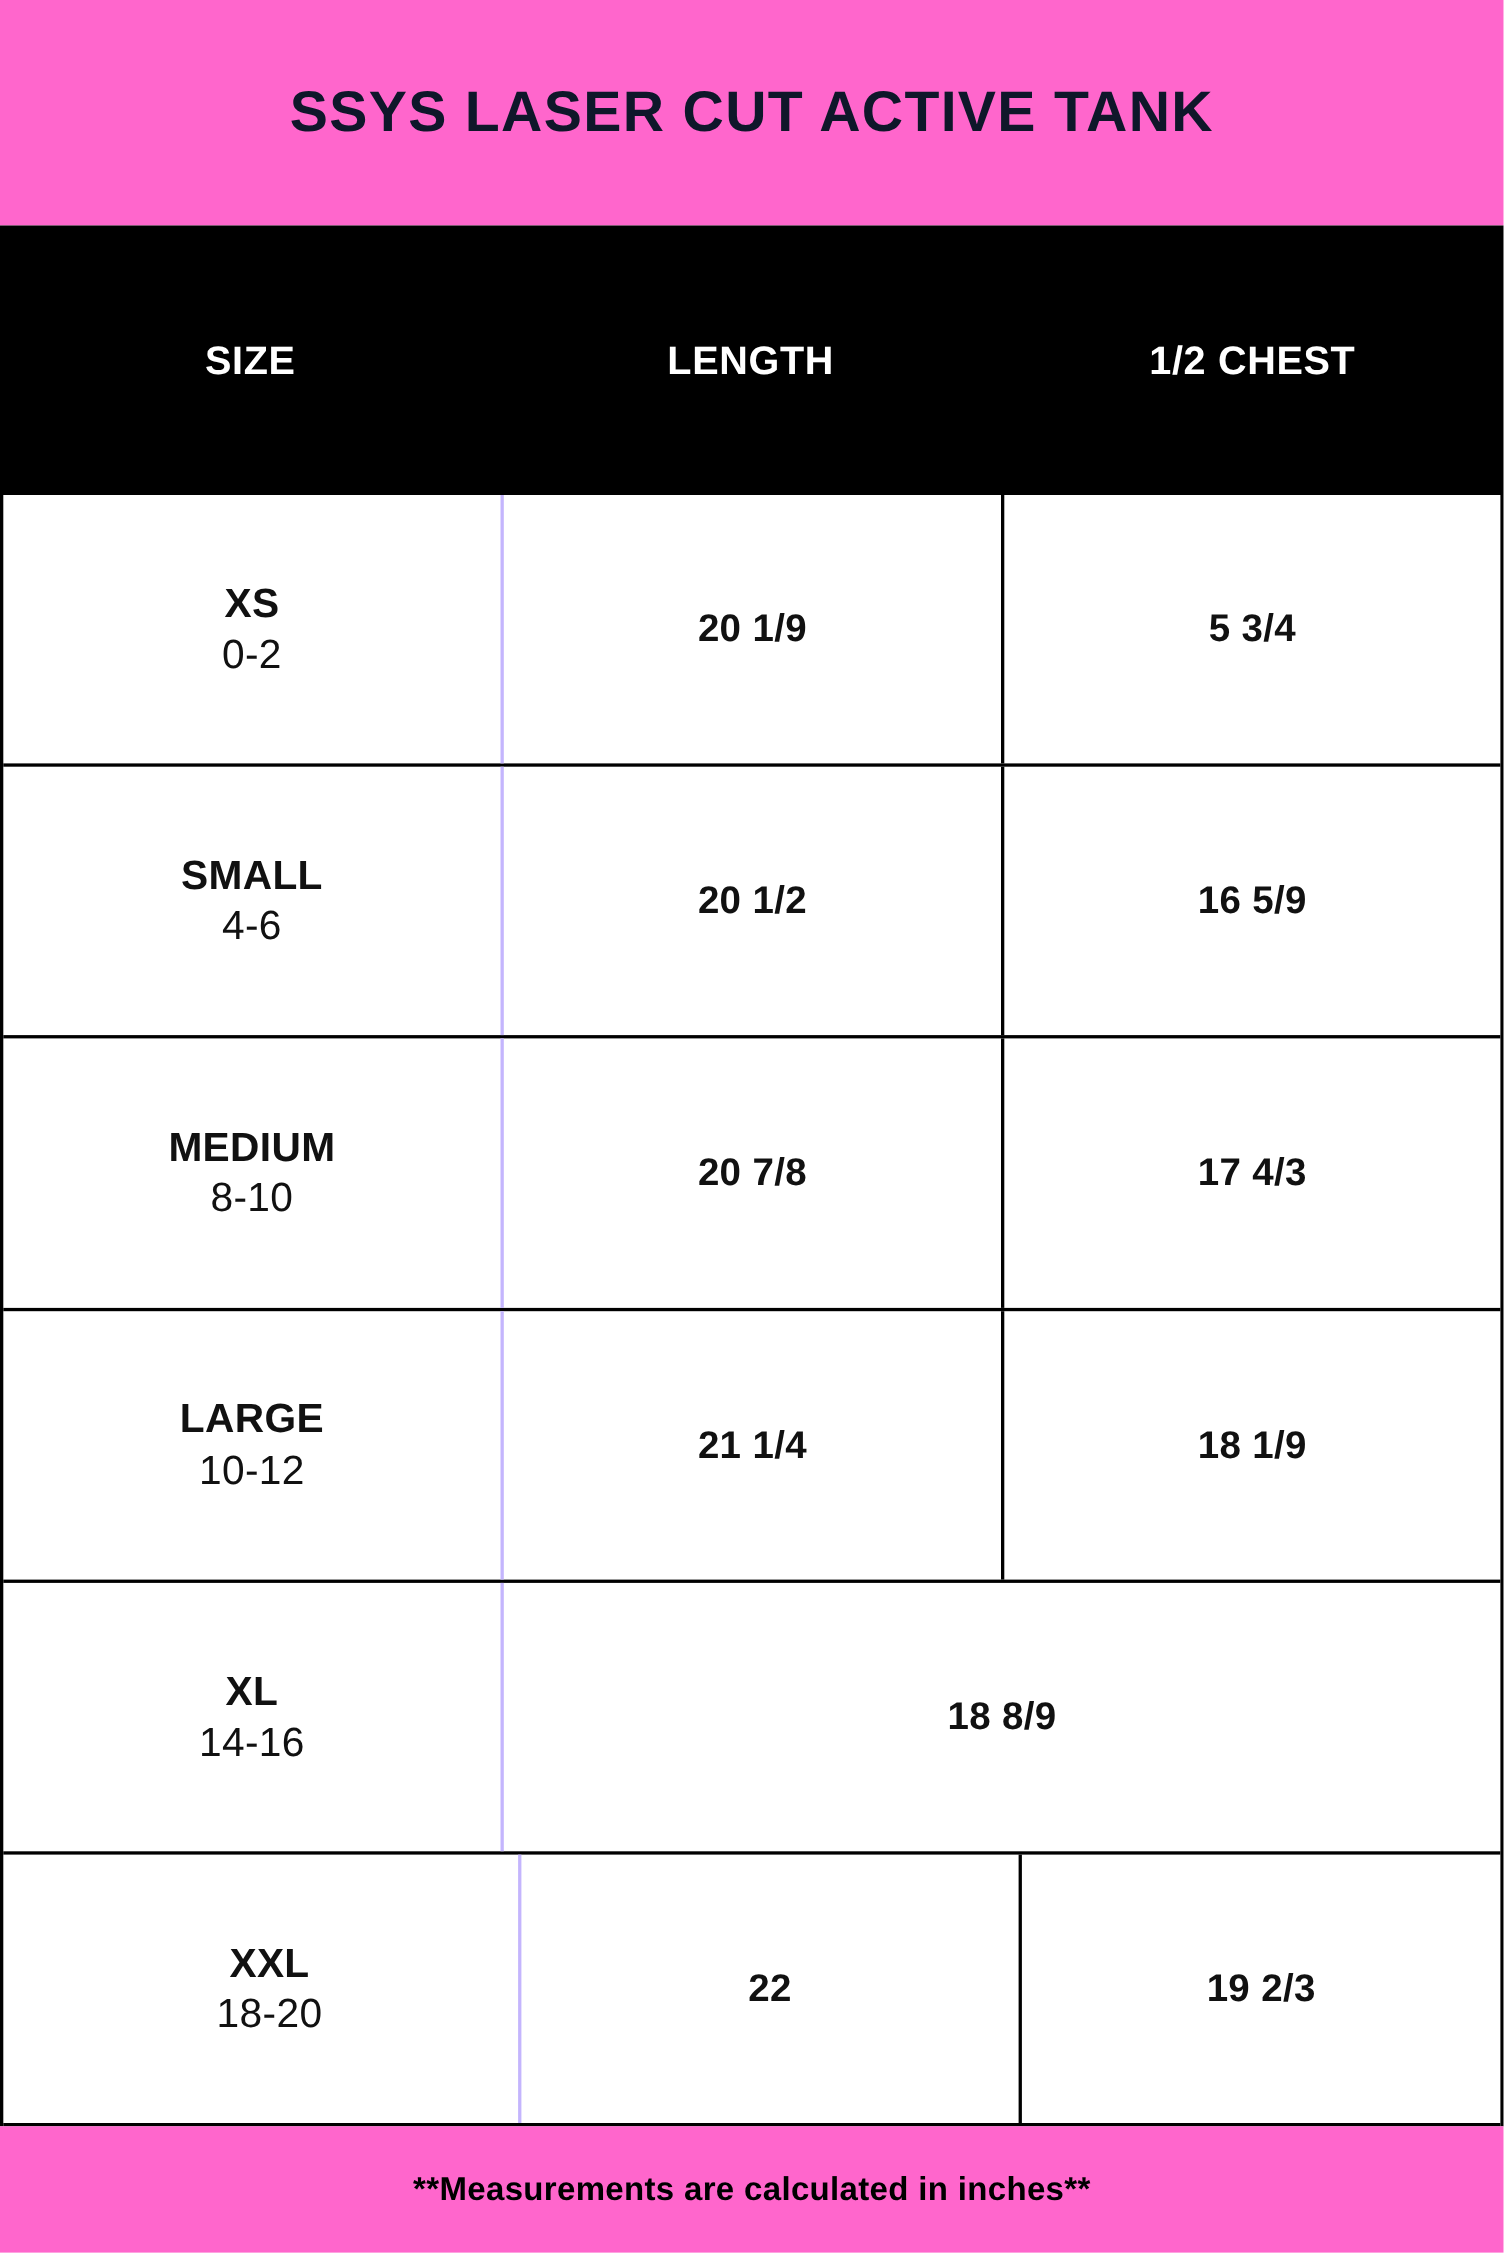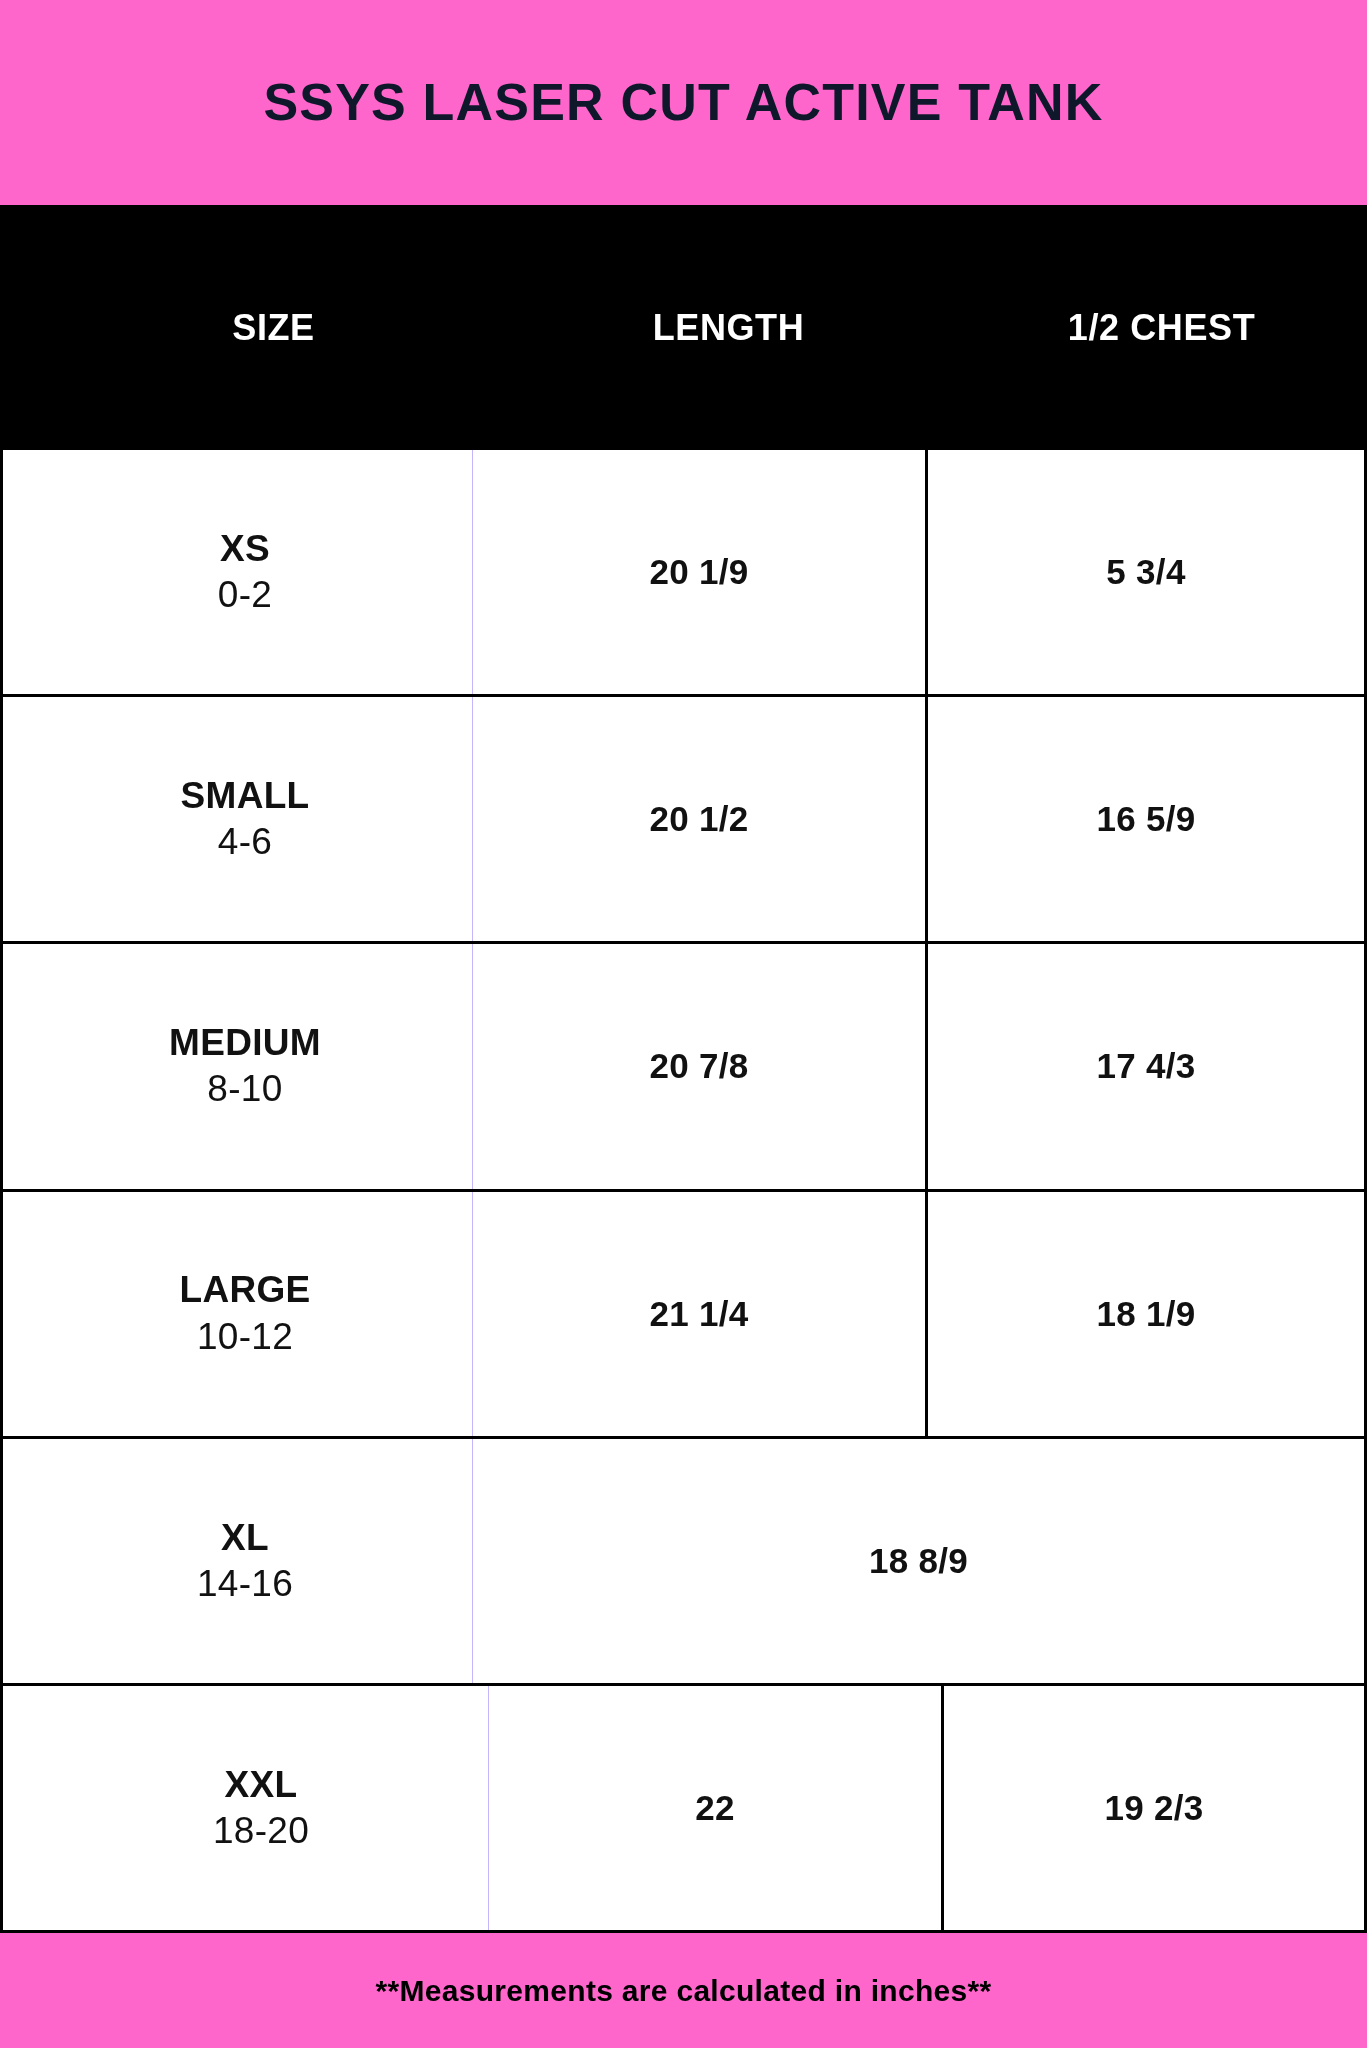--- a/index.html
+++ b/index.html
@@ -43,21 +43,21 @@
     display: flex;
     align-items: center;
   }
   .head-cell {
     color: #ffffff;
     font-size: 36px;
     font-weight: bold;
     text-align: center;
     letter-spacing: 0.6px;
   }
-  .col-size { flex: 0 0 455px; padding-left: 46px; }
+  .col-size { flex: 0 0 455px; }
   .col-len  { flex: 0 0 455px; }
   .col-chest{ flex: 1 1 auto; }
 
   .table-body {
     flex: 1 1 auto;
     display: flex;
     flex-direction: column;
     border-left: 3px solid #000000;
     border-right: 3px solid #000000;
     box-sizing: border-box;
@@ -75,22 +75,21 @@
   .cell {
     display: flex;
     flex-direction: column;
     align-items: center;
     justify-content: center;
     box-sizing: border-box;
     color: #111111;
   }
   .cell-size {
     flex: 0 0 455px;
-    border-right: 1px solid #c4b5fd;
-    margin-left: 15px;
+    border-right: 3px solid #c4b5fd;
   }
   .cell-len {
     flex: 0 0 455px;
     border-right: 3px solid #000000;
   }
   .cell-chest {
     flex: 1 1 auto;
   }
   .size-name {
     font-size: 37px;

